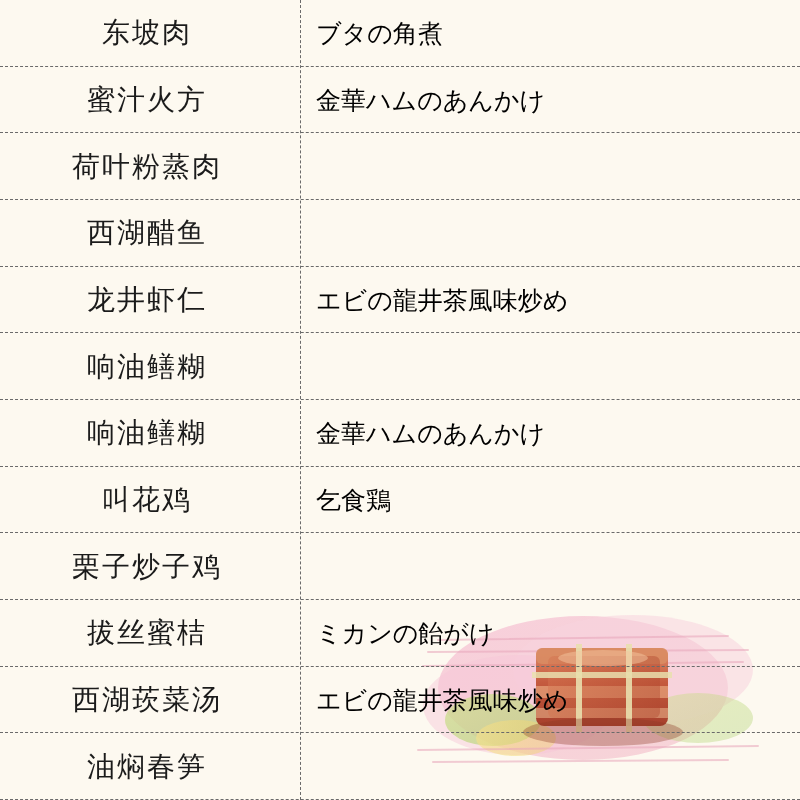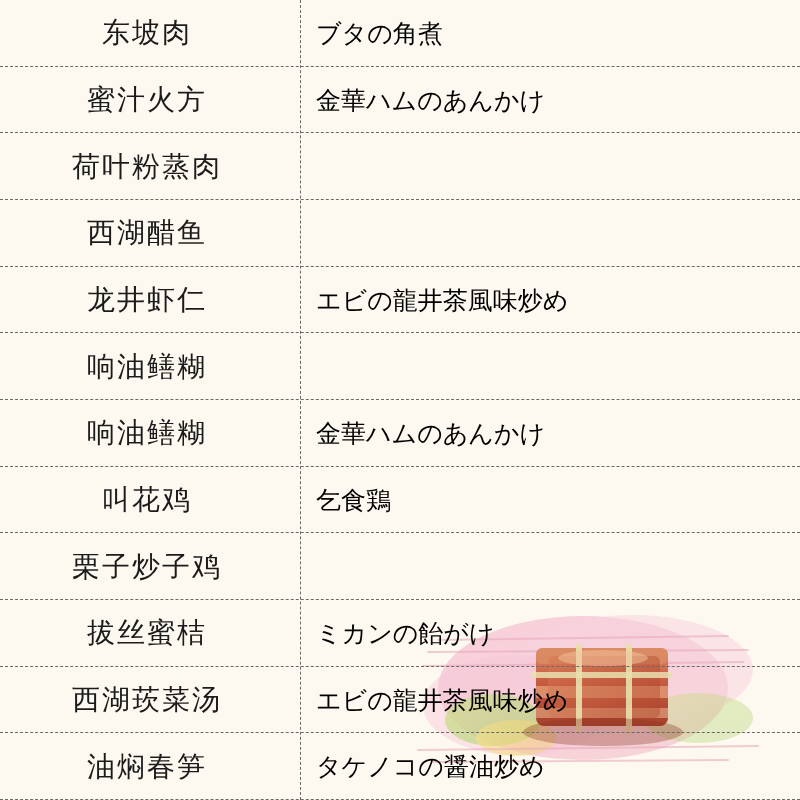--- a/index.html
+++ b/index.html
@@ -210,19 +210,18 @@
       <div class="cell-ja">ミカンの飴がけ</div>
     </div>
 
     <div class="row">
       <div class="cell-cn">西湖莰菜汤</div>
       <div class="cell-ja">エビの龍井茶風味炒め</div>
     </div>
 
     <div class="row last">
       <div class="cell-cn">油焖春笋</div>
-      <div class="cell-ja">タケノコの醤油炒め</div>
     </div>
 
   </div>
 
   <div id="col-divider"></div>
 </div>
 
 </body></html>

